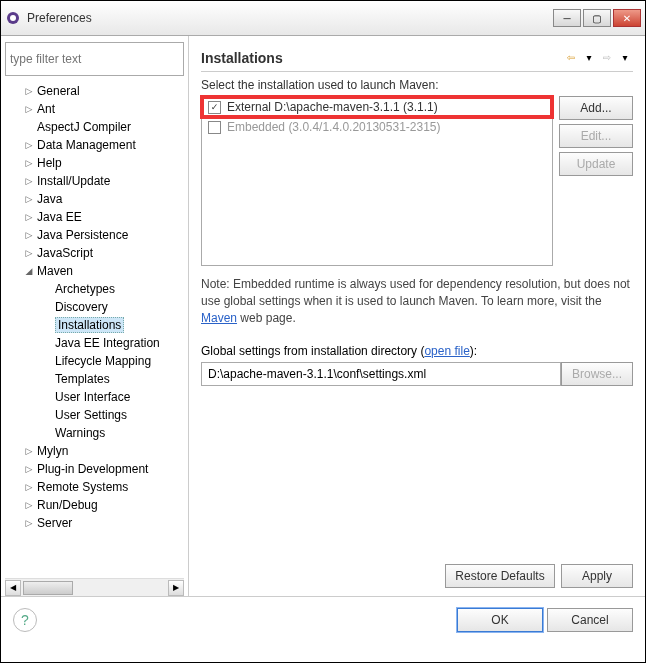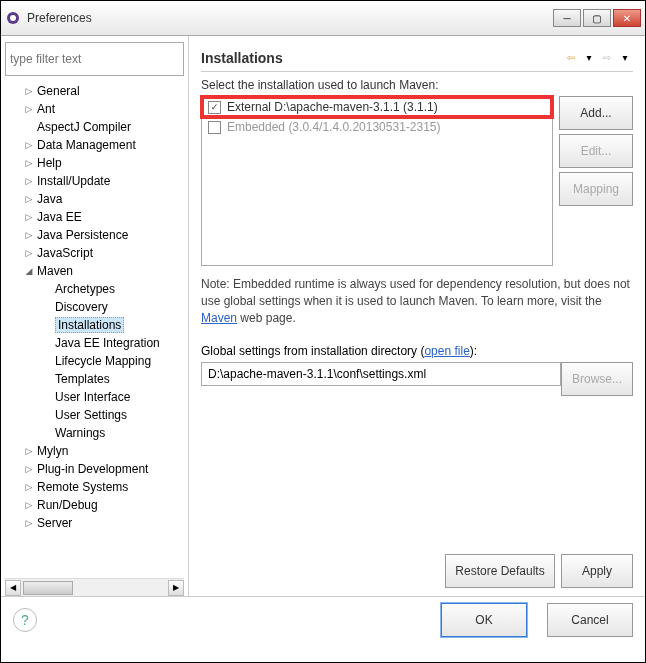--- a/index.html
+++ b/index.html
@@ -28,34 +28,34 @@
   .main-header h1 { font-size: 14px; font-weight: bold; color: #333; flex: 1; }
   .nav-icons { display: flex; gap: 2px; }
   .nav-icons .ic { width: 16px; height: 16px; display: flex; align-items: center; justify-content: center; font-size: 10px; cursor: pointer; }
   .section-label { color: #333; margin-bottom: 4px; }
   .install-table { border: 1px solid #aaa; height: 170px; width: 100%; position: relative; background: #fff; }
   .install-row { display: flex; align-items: center; height: 20px; padding: 0 6px; gap: 6px; }
   .install-row.highlight { outline: 4px solid #e33; outline-offset: -2px; }
   .install-row .cb { width: 13px; height: 13px; border: 1px solid #888; background: #fff; display: flex; align-items: center; justify-content: center; font-size: 9px; color: #333; }
   .install-row .rtext { color: #333; }
   .install-row.disabled .rtext { color: #999; }
-  .btn { min-width: 72px; height: 34px; border: 1px solid #999; background: linear-gradient(#fdfdfd,#e6e6e6); color: #333; cursor: pointer; padding: 0 8px; }
+  .btn { min-width: 72px; height: 24px; border: 1px solid #999; background: linear-gradient(#fdfdfd,#e6e6e6); color: #333; cursor: pointer; padding: 0 8px; }
   .btn:disabled { color: #aaa; cursor: default; }
   .table-wrap { display: flex; gap: 6px; margin-bottom: 10px; }
   .table-wrap .install-table { flex: 1; }
   .btn-col { display: flex; flex-direction: column; gap: 4px; width: 74px; }
   .note { color: #444; line-height: 1.4; margin-bottom: 18px; }
   .note a { color: #2a62c8; text-decoration: underline; cursor: pointer; }
   .gs-label { margin-bottom: 4px; }
   .gs-row { display: flex; margin-bottom: 14px; }
   .gs-row input { flex: 1; height: 24px; border: 1px solid #aaa; padding: 2px 6px; background: #fff; }
   .bottom-actions { display: flex; justify-content: flex-end; gap: 6px; margin-top: auto; padding-top: 6px; }
   .footer { height: 46px; border-top: 1px solid #ccc; display: flex; align-items: center; padding: 0 12px; }
   .help { width: 24px; height: 24px; border: 1px solid #bbb; border-radius: 50%; display: flex; align-items: center; justify-content: center; color: #5a8; font-size: 14px; cursor: pointer; }
-  .footer-btns { margin-left: auto; display: flex; gap: 20px; }
+  .footer-btns { margin-left: auto; display: flex; gap: 4px; }
   .footer-btns .btn { min-width: 86px; }
   .btn.primary { border: 1px solid #3a7bd5; outline: 1px solid #8ab4f0; }
   svg { display: block; }
 </style>
 </head>
 <body>
 
 <div class="titlebar">
   <span class="app-icon">
     <svg width="14" height="14" viewBox="0 0 14 14">
@@ -202,21 +202,21 @@
             <span class="rtext">External D:\apache-maven-3.1.1 (3.1.1)</span>
           </div>
           <div class="install-row disabled">
             <span class="cb"></span>
             <span class="rtext">Embedded (3.0.4/1.4.0.20130531-2315)</span>
           </div>
         </div>
       <div class="btn-col">
         <button class="btn">Add...</button>
         <button class="btn" disabled="">Edit...</button>
-        <button class="btn" disabled="">Mapping</button>
+        <button class="btn" disabled="">Update</button>
       </div>
     </div>
 
     <div class="note">
       <span>Note: Embedded runtime is always used for dependency resolution, but does not use global settings when it is used to launch Maven. To learn more, visit the </span><a>Maven</a><span> web page.</span>
     </div>
 
     <div class="gs-label">
       <span>Global settings from installation directory (</span><a style="color:#2a62c8;text-decoration:underline;cursor:pointer">open file</a><span>):</span>
     </div>

